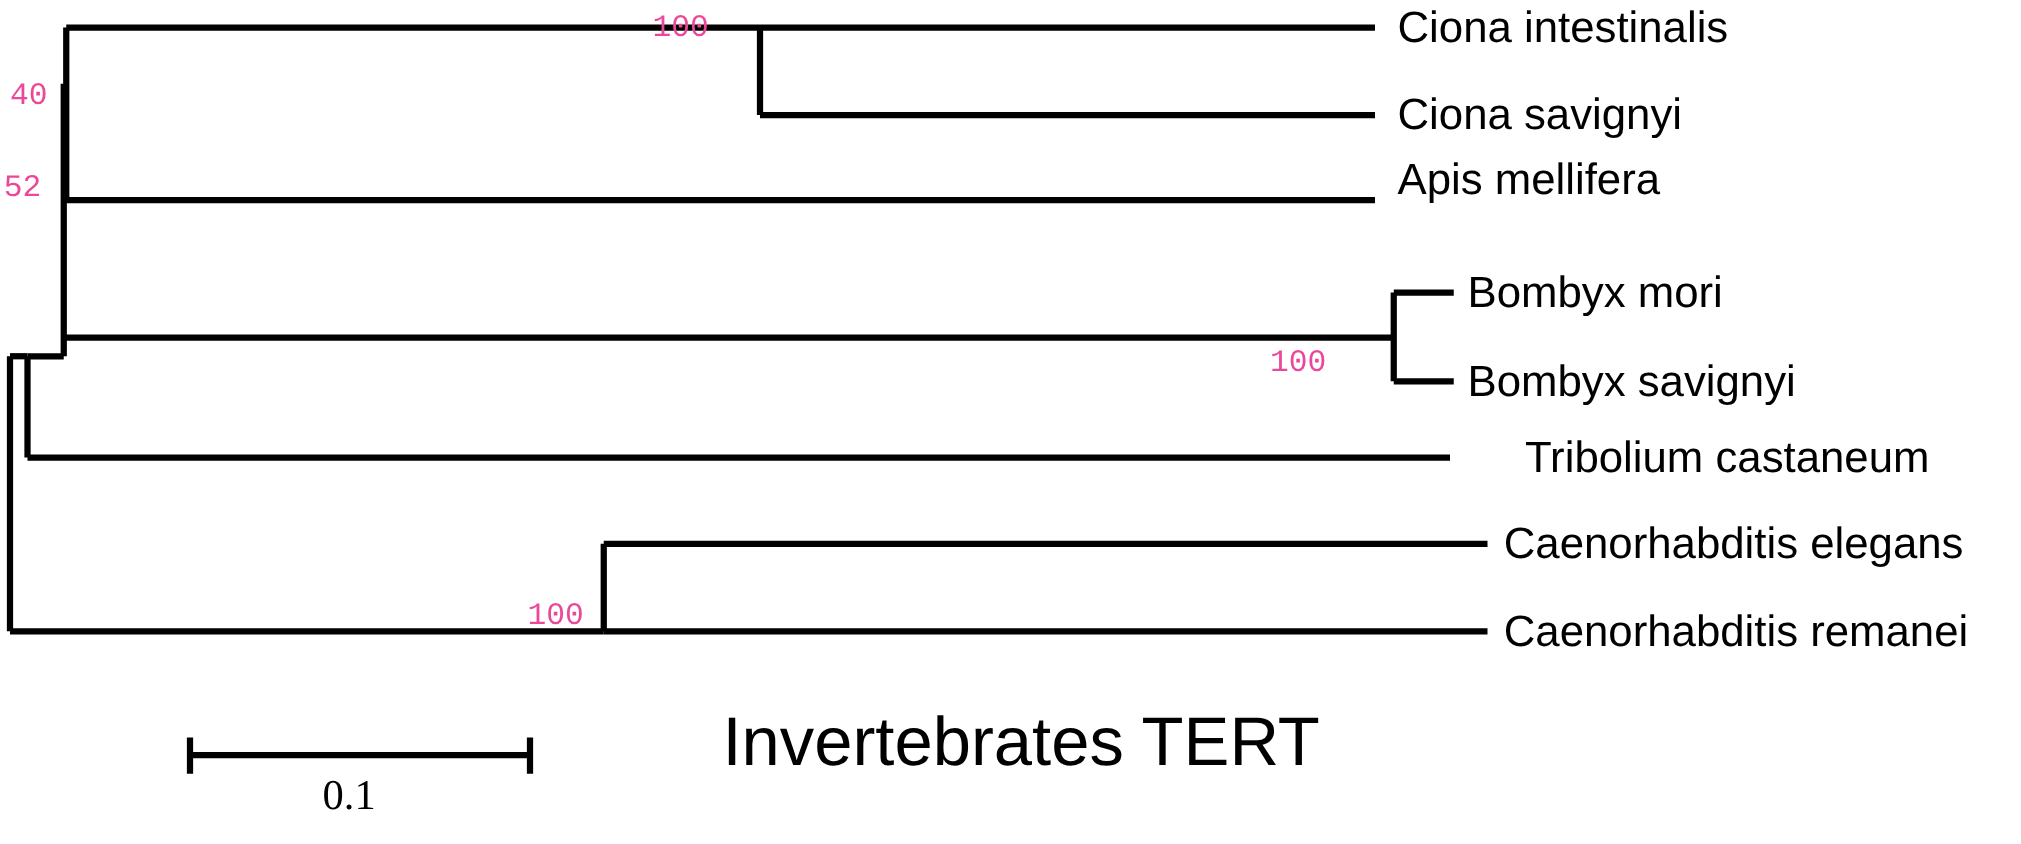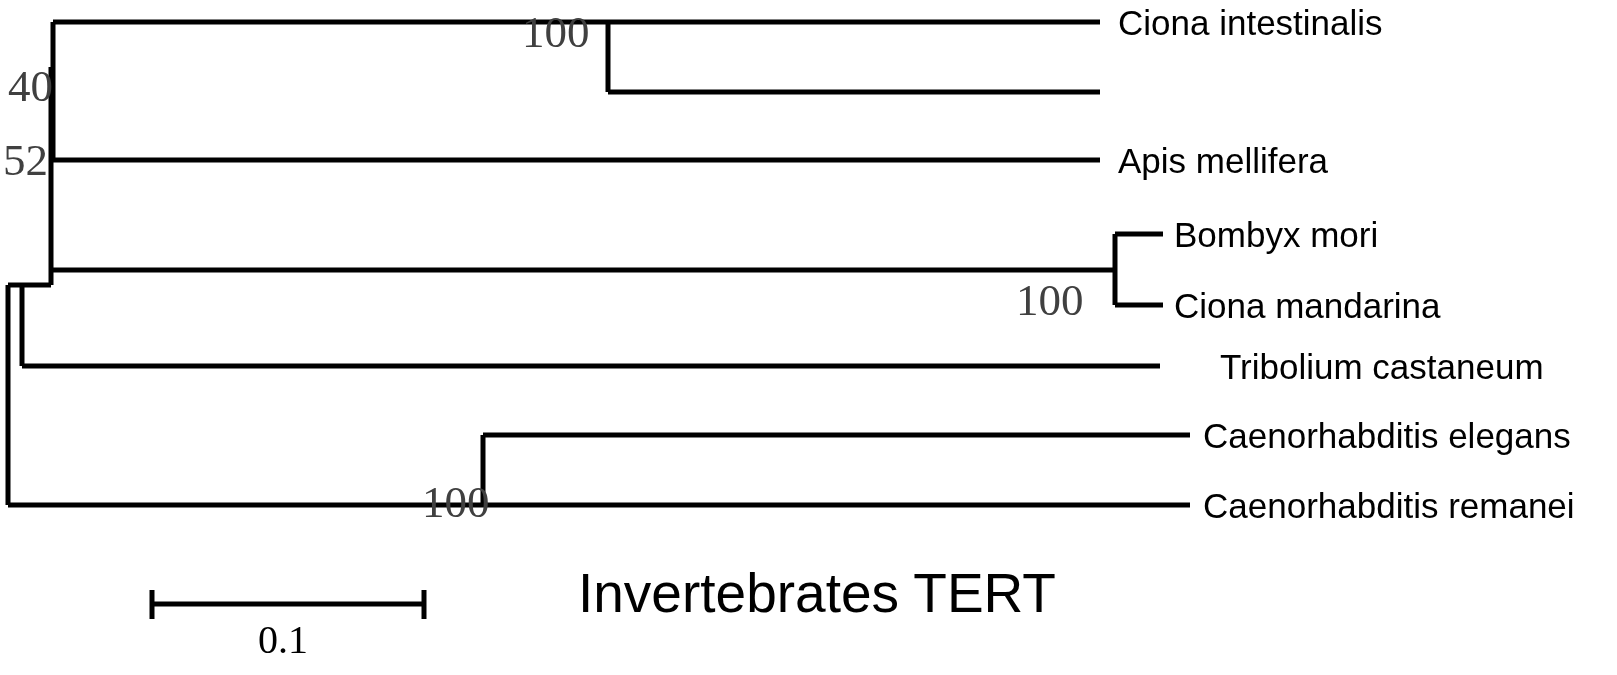--- a/index.html
+++ b/index.html
@@ -26,38 +26,38 @@
     position: absolute;
     font-family: "Liberation Sans", sans-serif;
     font-size: 35px;
     color: #000000;
     white-space: nowrap;
     line-height: 1;
     transform: translateY(-50%);
   }
   .support-label {
     position: absolute;
-    font-family: Liberation Serif, serif;
-    font-size: 45px;
-    color: #404040;
+    font-family: Liberation Mono, monospace;
+    font-size: 25px;
+    color: #ec4899;
     white-space: nowrap;
     line-height: 1;
   }
   .chart-title {
     position: absolute;
     font-family: "Liberation Sans", sans-serif;
     font-size: 55px;
     color: #000000;
     white-space: nowrap;
     line-height: 1;
   }
   .scale-label {
     position: absolute;
     font-family: "Liberation Serif", serif;
-    font-size: 40px;
+    font-size: 34px;
     color: #000000;
     white-space: nowrap;
     line-height: 1;
   }
 </style>
 </head>
 <body>
 
 <div id="page">
 
@@ -99,26 +99,27 @@
       <line x1="483" y1="505" x2="1190" y2="505"></line>
 
       <line x1="151" y1="604" x2="425" y2="604"></line>
       <line x1="152" y1="590" x2="152" y2="619"></line>
       <line x1="424" y1="590" x2="424" y2="619"></line>
     </g>
   </svg>
 
   <div class="leaf-label" style="left:1118px; top:22px;">Ciona intestinalis</div>
 
+  <div class="leaf-label" style="left:1118px; top:92px;">Ciona savignyi</div>
 
-  <div class="leaf-label" style="left:1118px; top:160px;text-align:right;">Apis mellifera</div>
+  <div class="leaf-label" style="left:1118px; top:144px;text-align:right;">Apis mellifera</div>
 
   <div class="leaf-label" style="left:1174px; top:234px;text-align:center;">Bombyx mori</div>
 
-  <div class="leaf-label" style="left:1174px; top:305px;">Ciona mandarina</div>
+  <div class="leaf-label" style="left:1174px; top:305px;">Bombyx savignyi</div>
 
   <div class="leaf-label" style="left:1172px; top:366px;margin-left:48px;">Tribolium castaneum</div>
 
   <div class="leaf-label" style="left:1203px; top:435px;">Caenorhabditis elegans</div>
 
   <div class="leaf-label" style="left:1203px; top:505px;text-align:center;">Caenorhabditis remanei</div>
 
   <div class="support-label" style="left:522px; top:10px;">100</div>
 
   <div class="support-label" style="left:8px; top:64px;">40</div>

